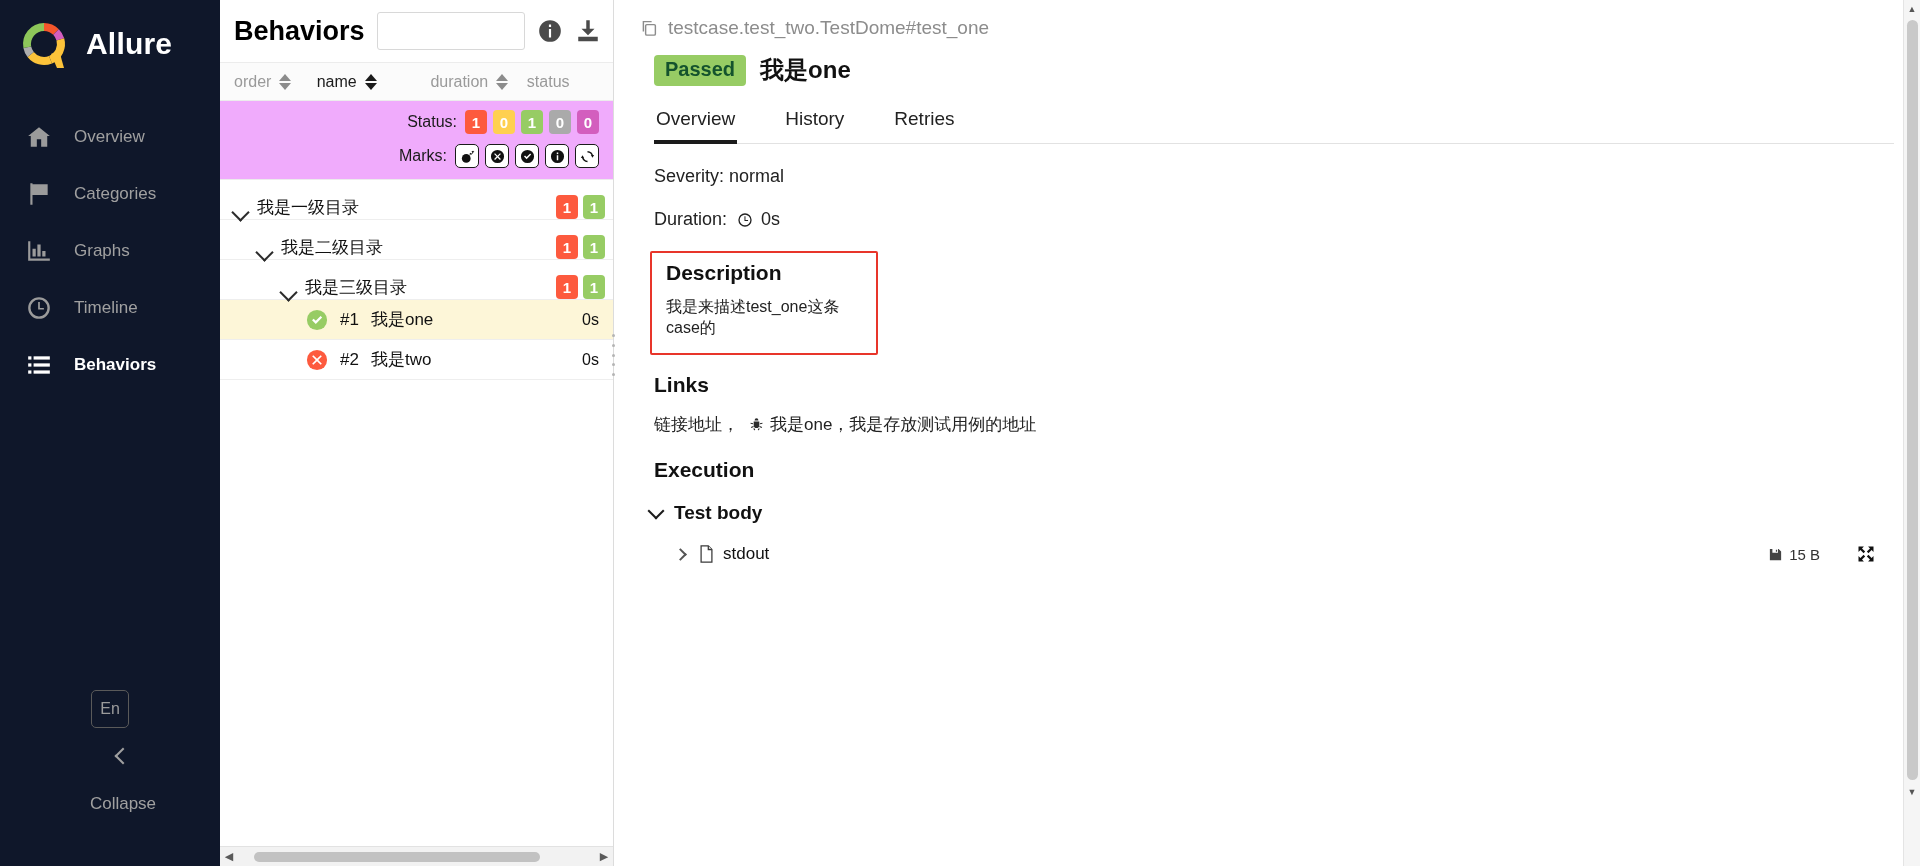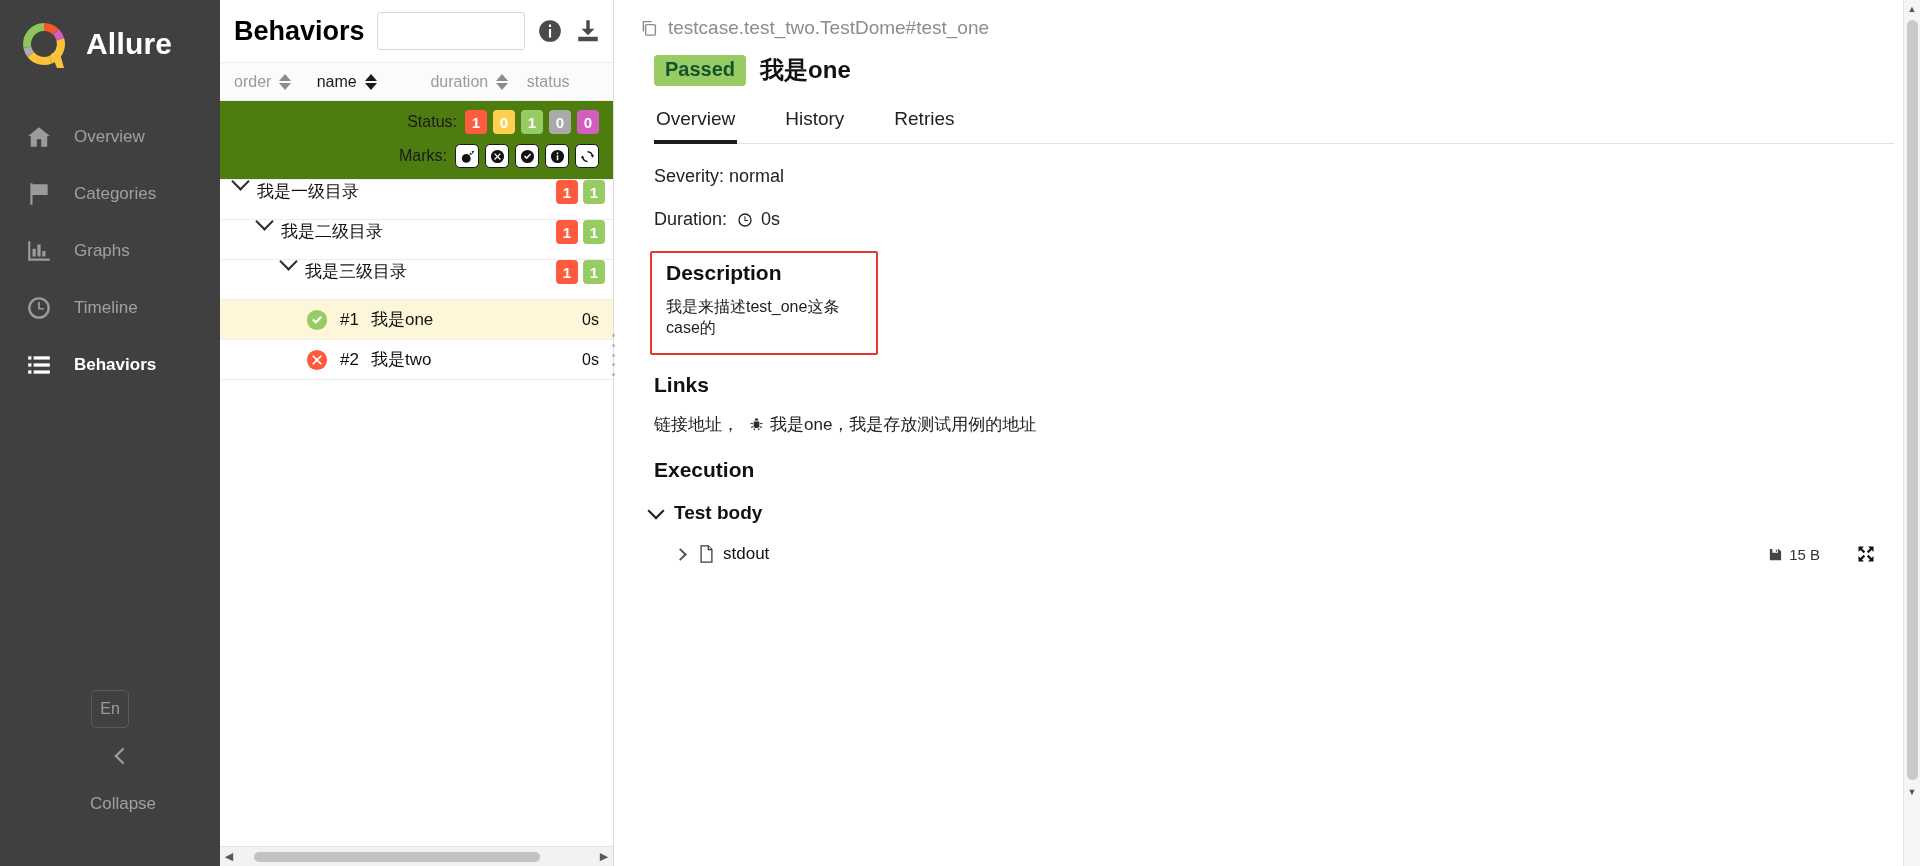--- a/index.html
+++ b/index.html
@@ -8,21 +8,21 @@
     width: 1920px; height: 866px;
     overflow: hidden;
     font-family: "Liberation Sans", "DejaVu Sans", sans-serif;
     background: #ffffff;
   }
   #app { display: flex; width: 1920px; height: 866px; position: relative; }
 
   
   .sidebar {
     width: 220px; min-width: 220px; height: 866px;
-    background: #404040;
+    background: #0f172a;
     display: flex; flex-direction: column;
     position: relative;
   }
   .brand {
     height: 88px; display: flex; align-items: center;
     padding-left: 18px; gap: 16px;
   }
   .brand-logo { width: 52px; height: 52px; position: relative; }
   .brand-name {
     color: #ffffff; font-size: 30px; font-weight: bold; letter-spacing: .2px;
@@ -97,41 +97,41 @@
   .col.c-name  { width: 132px; color: #1b1b1b; }
   .col.c-dur   { width: 112px; }
   .col.c-status{ width: 100px; }
   .sortarrow { display: flex; flex-direction: column; gap: 2px; }
   .sortarrow i { width: 0; height: 0; border-left: 6px solid transparent; border-right: 6px solid transparent; }
   .sortarrow i.up   { border-bottom: 7px solid #8c8c8c; }
   .sortarrow i.down { border-top: 7px solid #8c8c8c; }
   .col.c-name .sortarrow i.up { border-bottom-color: #1b1b1b; }
   .col.c-name .sortarrow i.down { border-top-color: #1b1b1b; }
 
-  .filters { padding: 6px 14px 8px 6px; background: #4d7c0f; border-bottom: 1px solid #ececec; }
+  .filters { padding: 6px 14px 8px 6px; background: #f0abfc; border-bottom: 1px solid #ececec; }
   .filter-row {
     display: flex; align-items: center; justify-content: flex-end;
     gap: 6px; height: 30px;
   }
   .filter-label { font-size: 16px; color: #1b1b1b; margin-right: 2px; }
   .stat-badge {
     min-width: 22px; height: 24px; border-radius: 4px; color: #fff;
     font-size: 15px; font-weight: bold; display: flex;
     align-items: center; justify-content: center; padding: 0 5px; cursor: pointer;
   }
   .mark-btn {
     width: 24px; height: 24px; border: 1px solid #1b1b1b; border-radius: 5px;
     display: flex; align-items: center; justify-content: center;
     background: #fff; cursor: pointer;
   }
   .mark-btn svg { fill: #111; }
 
   .tree-body { flex: 1; overflow: hidden; position: relative; }
   .tree-row {
-    display: flex; align-items: flex-start; height: 40px;
+    display: flex; align-items: flex-end; height: 40px;
     border-bottom: 1px solid #eeeeee; cursor: pointer; padding-right: 8px;
   }
   .tree-row .twisty {
     width: 13px; height: 13px; border-right: 2px solid #2b2b2b;
     border-bottom: 2px solid #2b2b2b; transform: rotate(45deg);
     margin-top: -5px; flex: 0 0 13px;
   }
   .grp-label { font-size: 17px; color: #111; margin-left: 10px; white-space: nowrap; }
   .grp-badges { margin-left: auto; display: flex; gap: 5px; }
   .lvl1 { padding-left: 14px; }

